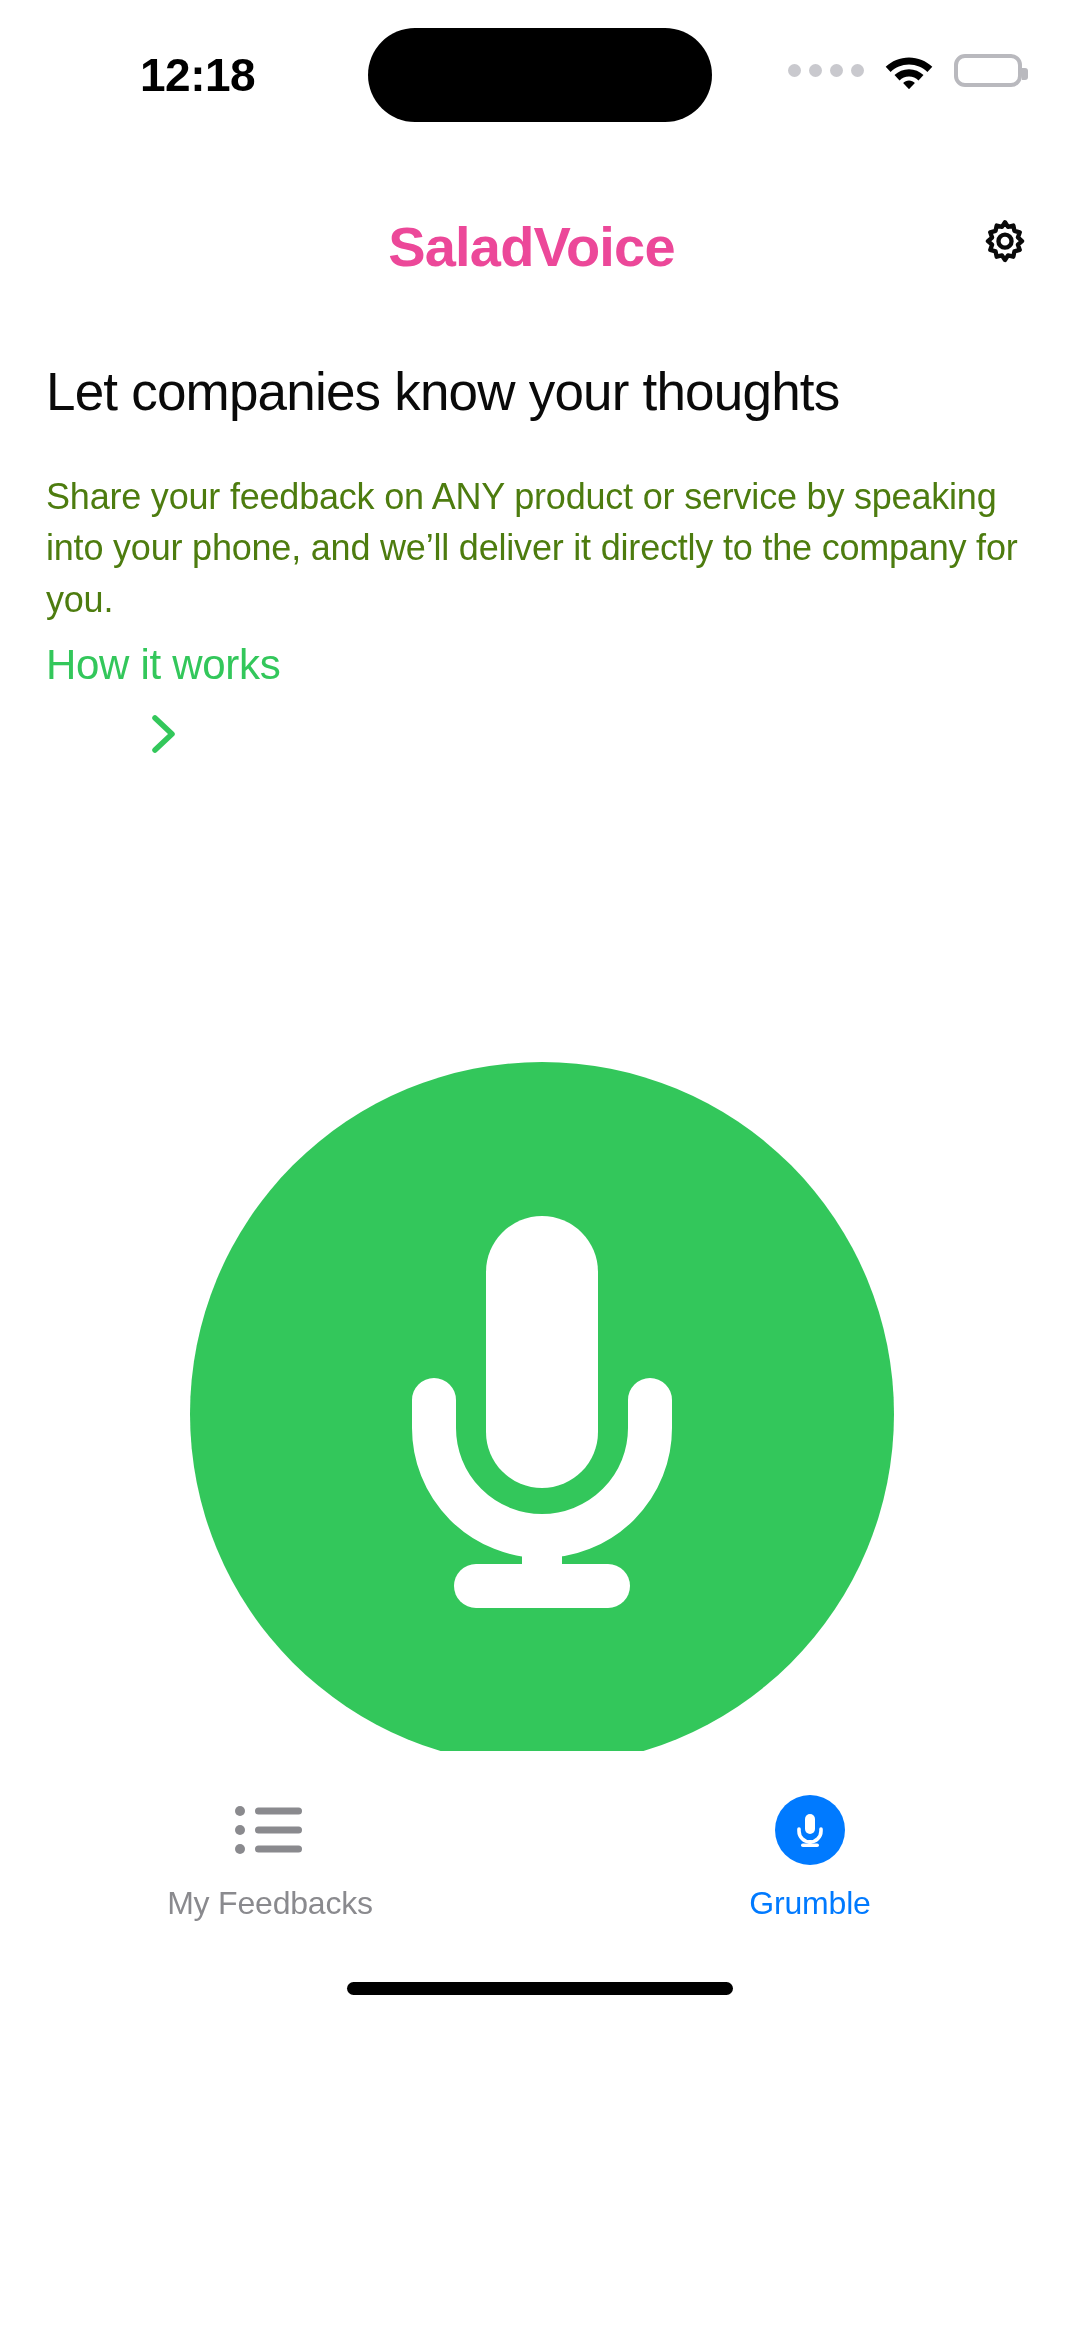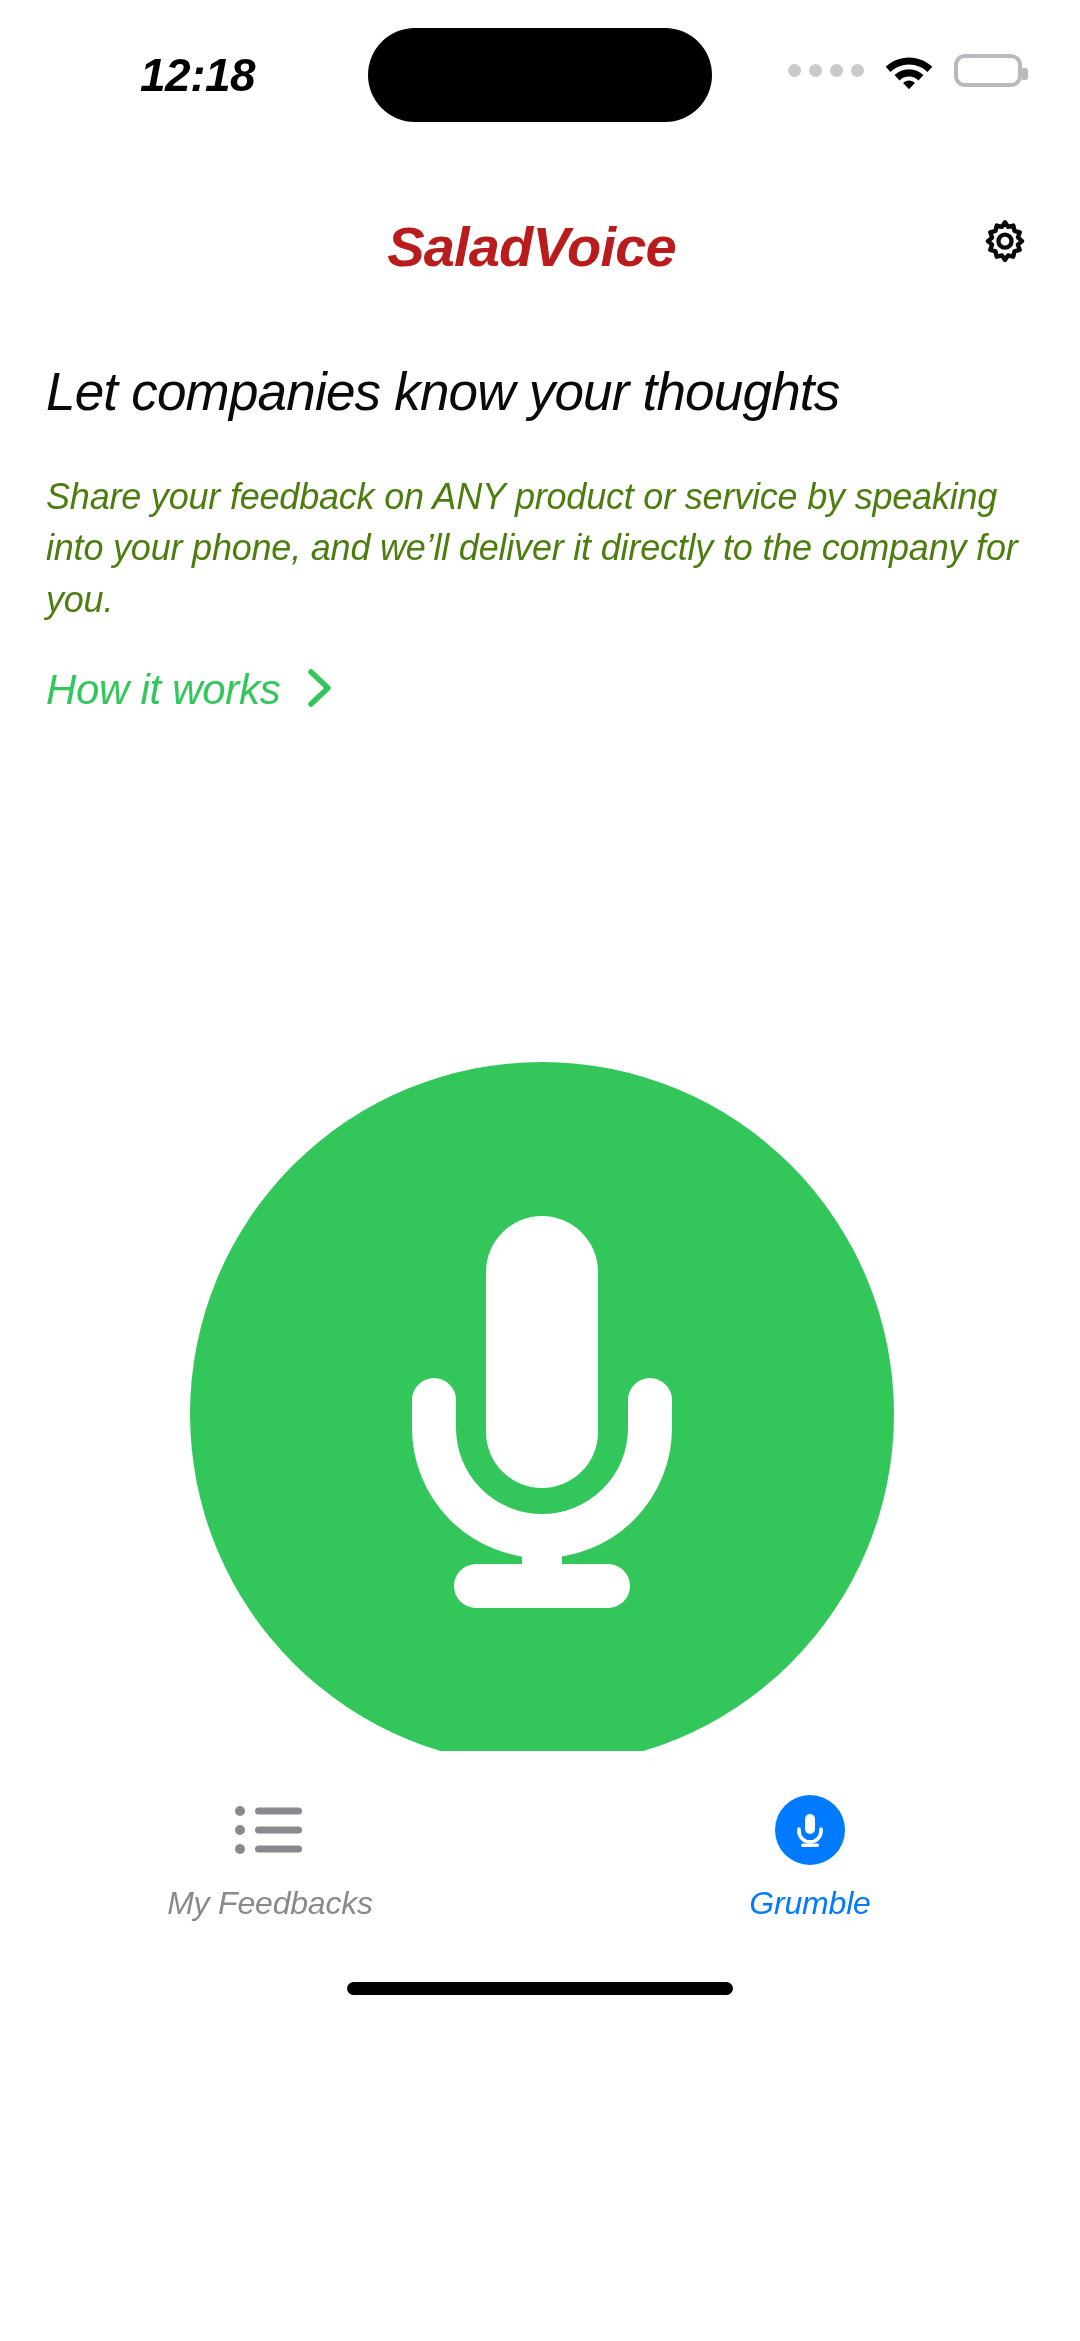--- a/index.html
+++ b/index.html
@@ -11,21 +11,20 @@
     font-family: "Liberation Sans", sans-serif;
     -webkit-font-smoothing: antialiased;
   }
 
   #phone {
     position: relative;
     width: 1080px;
     height: 2021px;
     background: #ffffff;
     overflow: hidden;
-    font-style: italic;
   }
 
   
   .status-bar {
     position: absolute;
     top: 0; left: 0;
     width: 1080px;
     height: 140px;
   }
 
@@ -106,21 +105,21 @@
     height: 110px;
   }
 
   .app-title {
     position: absolute;
     left: 0; right: 17px;
     top: 24px;
     text-align: center;
     font-size: 56px;
     font-weight: bold;
-    color: #b91c1c;
+    color: #ec4899;
     letter-spacing: -0.8px;
   }
 
   .gear-button {
     position: absolute;
     right: 44px;
     top: 26px;
     width: 62px;
     height: 62px;
     display: flex;
@@ -151,25 +150,26 @@
     margin-top: 50px;
     font-size: 36px;
     font-weight: 400;
     color: #4d7c0f;
     line-height: 1.42;
     letter-spacing: -0.2px;
     max-width: 1000px;
   }
 
   .how-link {
-    margin-top: 40px;
+    margin-top: 16px;
     display: inline-flex;
     align-items: center;
     gap: 22px;
     cursor: pointer;
+    flex-direction: column;
   }
   .how-link-text {
     font-size: 42px;
     font-weight: 400;
     color: #33c75b;
     letter-spacing: -0.3px;
   }
 
   
   .mic-button {

